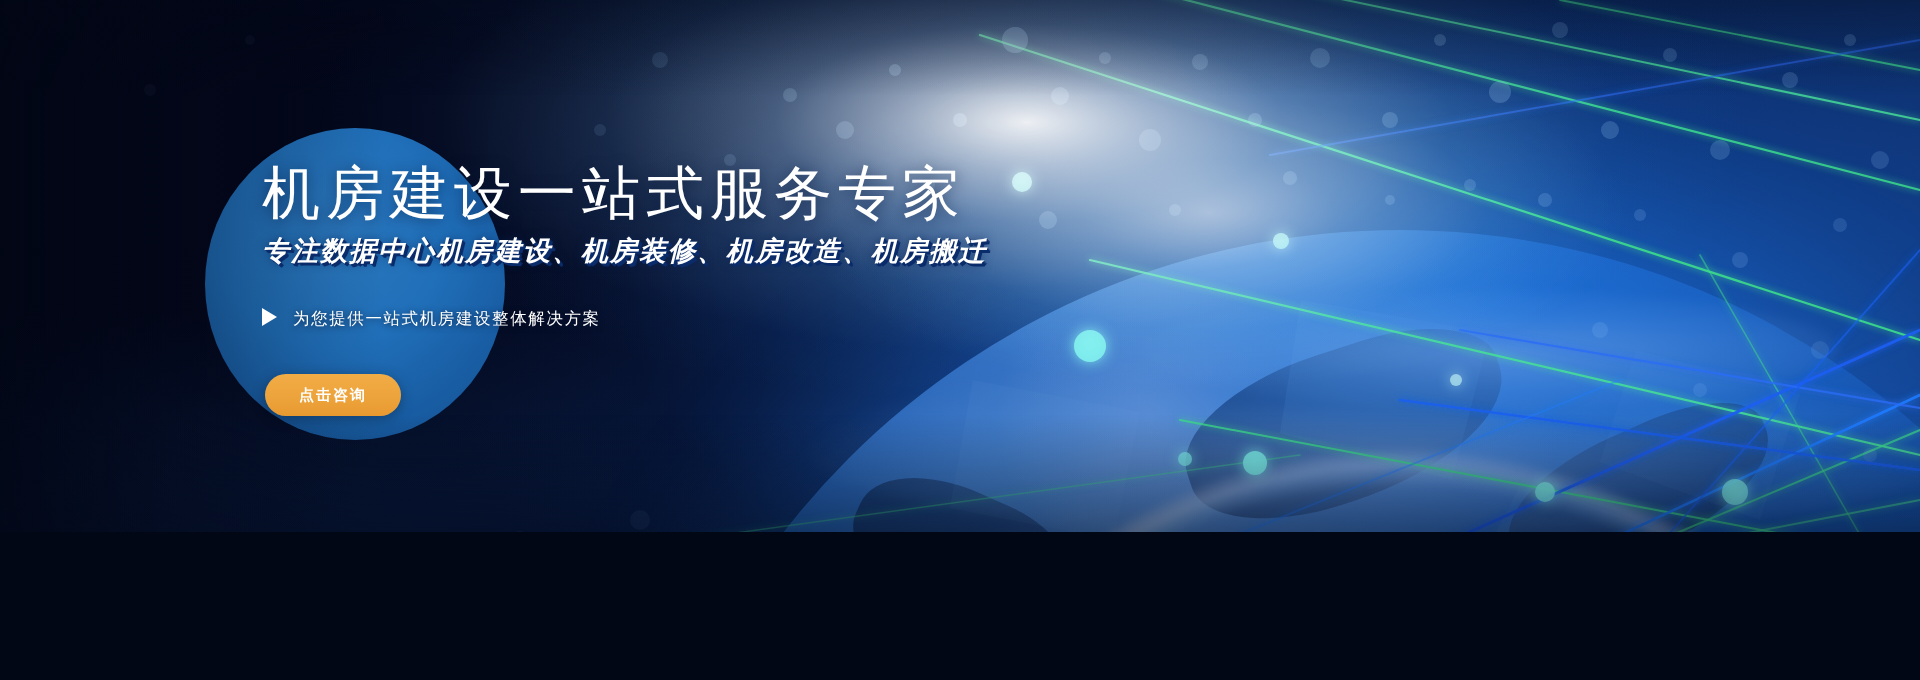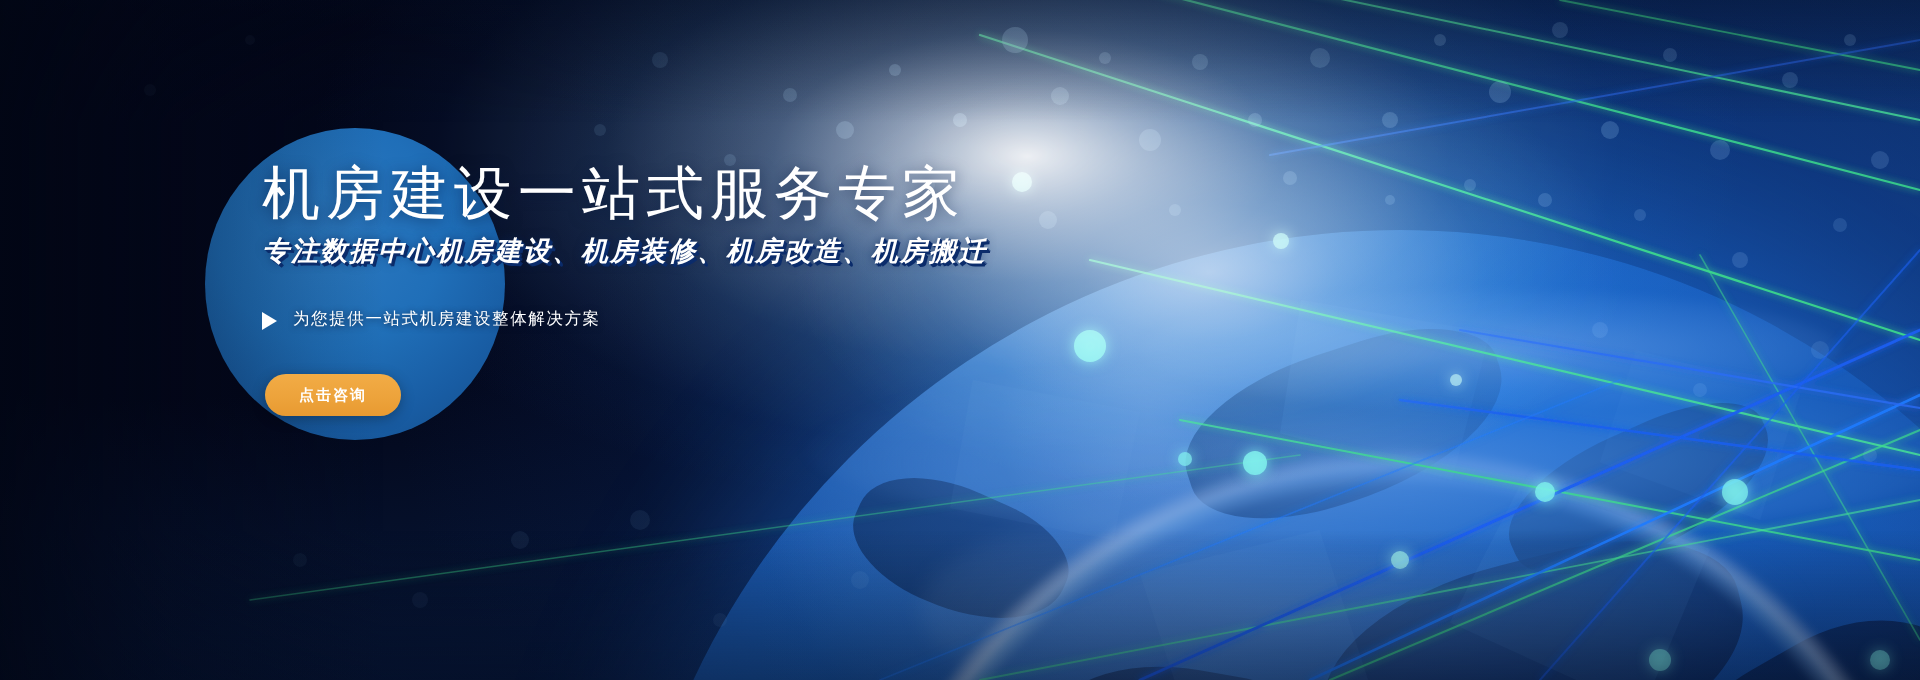--- a/index.html
+++ b/index.html
@@ -2,21 +2,21 @@
 <html lang="zh"><head>
 <meta charset="utf-8">
 <title>机房建设一站式服务专家</title>
 <style>
   * { margin:0; padding:0; box-sizing:border-box; }
   html,body { width:1920px; height:680px; overflow:hidden; background:#020715; }
   body { font-family:"Liberation Sans","DejaVu Sans",sans-serif; }
 
   .banner{
     position:relative;
-    width:1920px; height:680px;
+    width:1920px; height:532px;
     overflow:hidden;
     background:#d946ef;
   }
 
   
   .bg-layer{ position:absolute; inset:0; }
 
   
   .bg-base{
     background:
@@ -120,21 +120,21 @@
     text-shadow:
       2px 2px 0 #0b2c6b,
       3px 3px 0 #0b2c6b,
       1px 1px 0 #0b2c6b,
       0 0 10px rgba(8,34,82,0.7);
   }
 
   .tagline{
     position:absolute;
     left:262px; top:308px;
-    display:flex; align-items:flex-end; gap:16px;
+    display:flex; align-items:flex-start; gap:16px;
     white-space:nowrap;
   }
   .tri{
     width:0;height:0;
     border-left:15px solid #ffffff;
     border-top:9px solid transparent;
     border-bottom:9px solid transparent;
     flex:0 0 auto;
   }
   .tagline-text{

